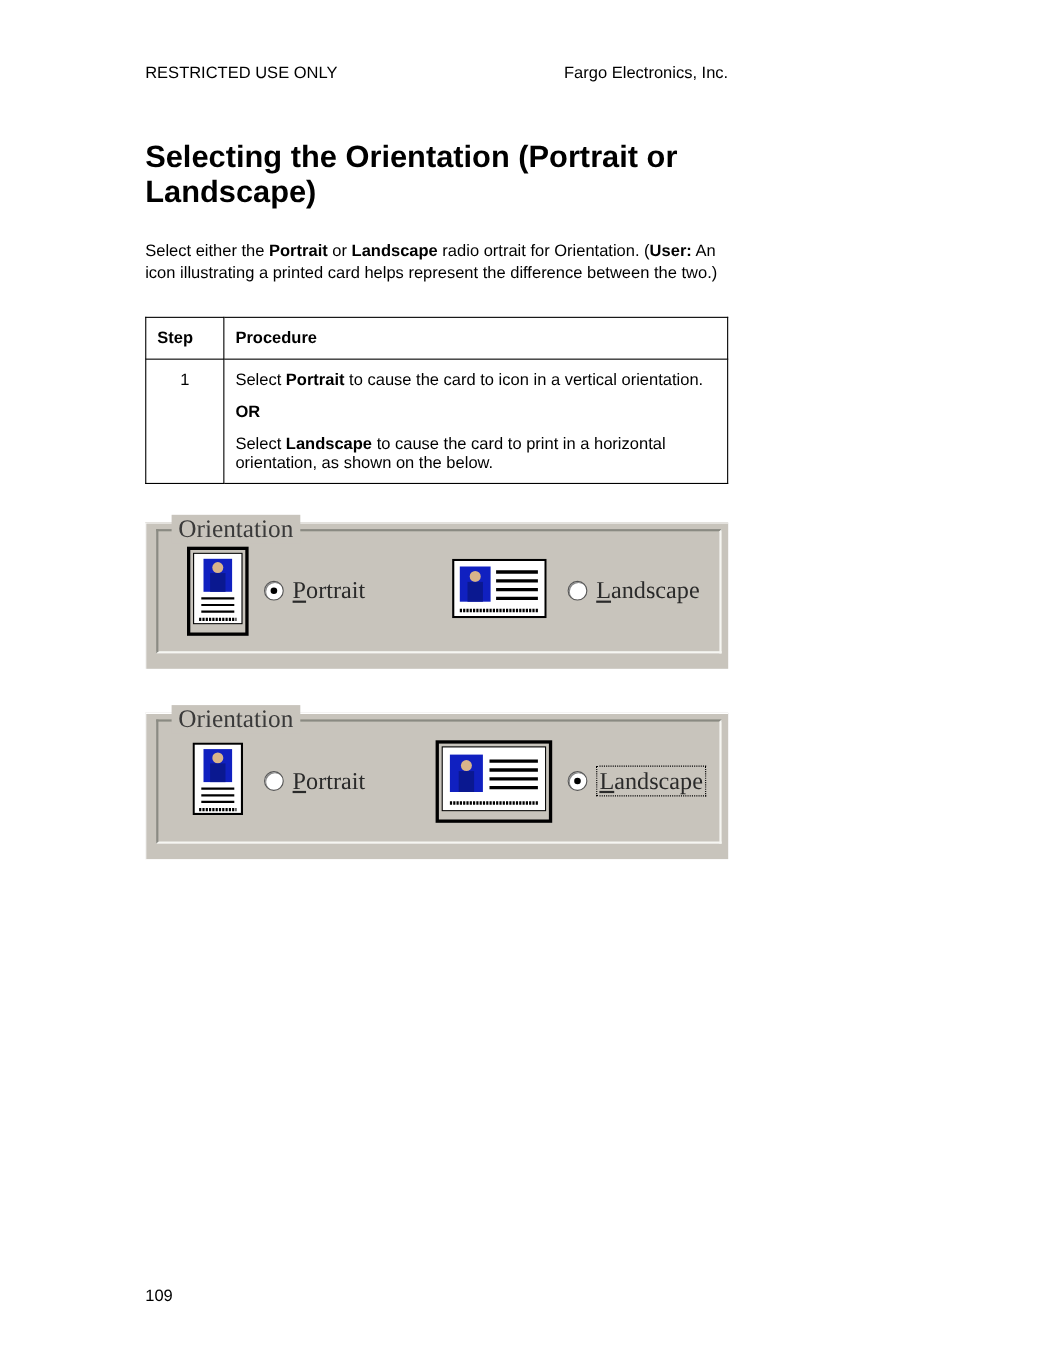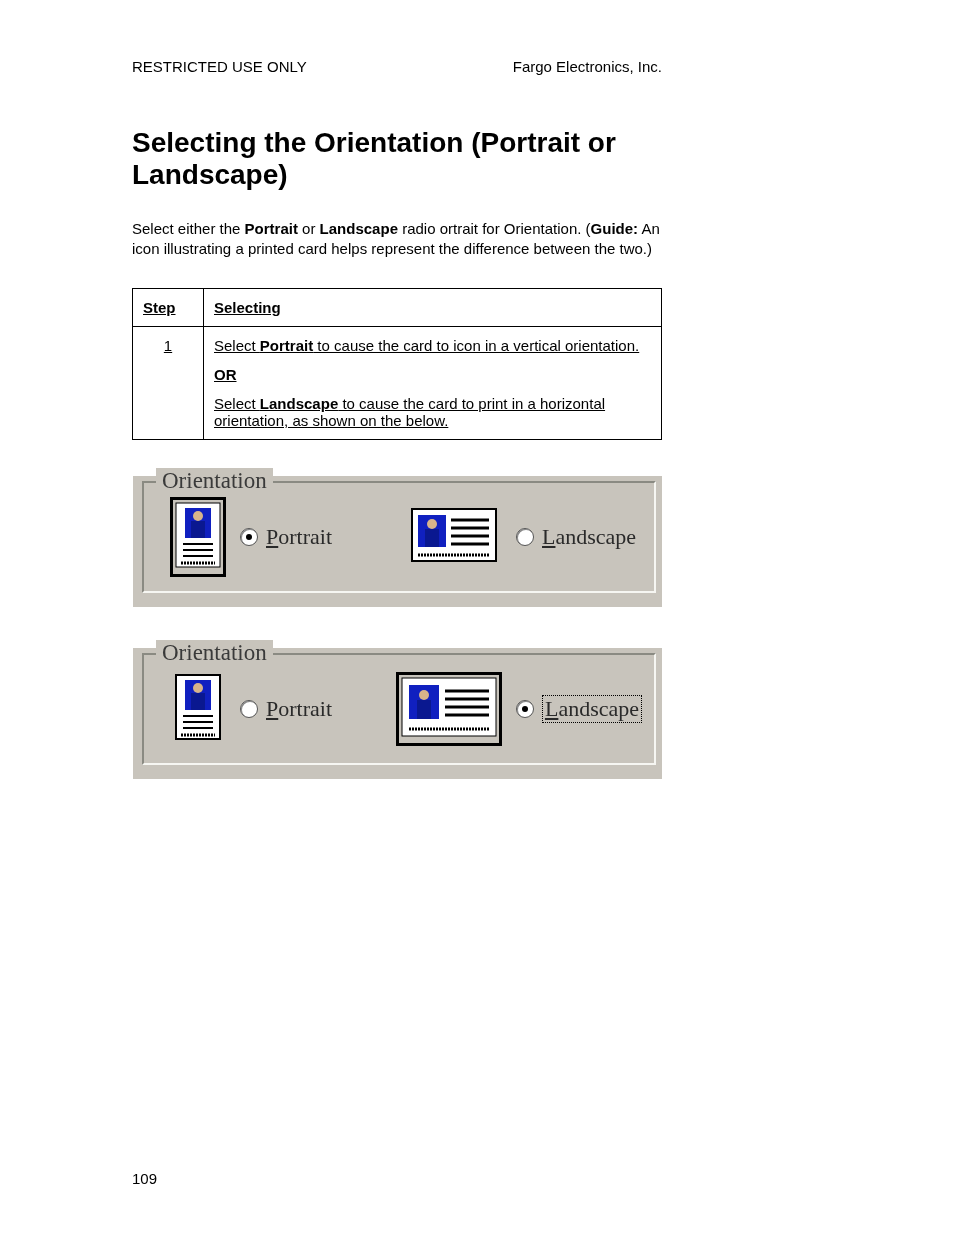--- a/index.html
+++ b/index.html
@@ -31,21 +31,20 @@
     line-height: 1.35;
     margin-top: 28px;
   }
   .bodytext b { font-weight: bold; }
 
   table.proc {
     border-collapse: collapse;
     width: 100%;
     margin-top: 28px;
     font-size: 15px;
-    text-decoration: underline;
   }
   table.proc th, table.proc td {
     border: 1px solid #000;
     padding: 10px 10px;
     vertical-align: top;
     text-align: left;
   }
   table.proc th { font-weight: bold; }
   table.proc td.stepnum { text-align: center; width: 50px; }
   table.proc td p { margin: 0 0 12px 0; }
@@ -134,28 +133,28 @@
 <div class="page">
 
   <div class="header-row">
     <span>RESTRICTED USE ONLY</span>
     <span>Fargo Electronics, Inc.</span>
   </div>
 
   <div class="title">Selecting the Orientation (Portrait or Landscape)</div>
 
   <div class="bodytext">
-    <span>Select either the </span><b>Portrait</b><span> or </span><b>Landscape</b><span> radio ortrait for Orientation. (</span><b>Guide:</b><span>  An icon illustrating a printed card helps represent the difference between the two.)</span>
+    <span>Select either the </span><b>Portrait</b><span> or </span><b>Landscape</b><span> radio ortrait for Orientation. (</span><b>User:</b><span>  An icon illustrating a printed card helps represent the difference between the two.)</span>
   </div>
 
   <table class="proc">
     <tbody>
         <tr>
       <th>Step</th>
-      <th>Selecting</th>
+      <th>Procedure</th>
     </tr>
     <tr>
       <td class="stepnum">1</td>
       <td>
         <p><span>Select </span><b>Portrait</b><span> to cause the card to icon in a vertical orientation.</span></p>
         <p><b>OR</b></p>
         <p><span>Select </span><b>Landscape</b><span> to cause the card to print in a horizontal orientation, as shown on the below.</span></p>
       </td>
     </tr>
   </tbody>

